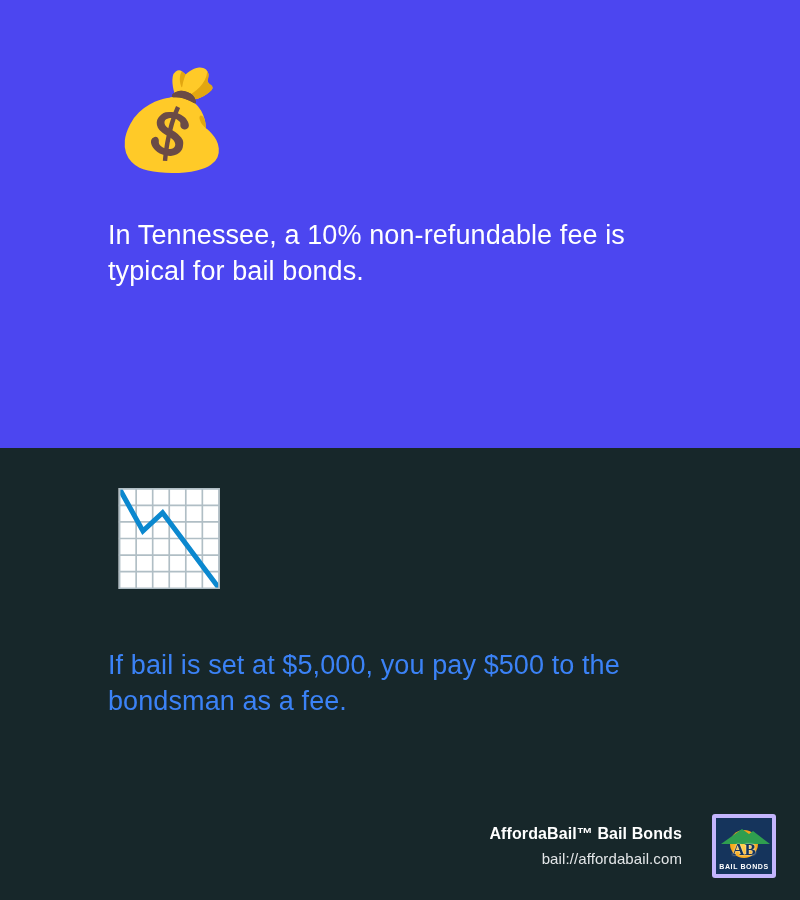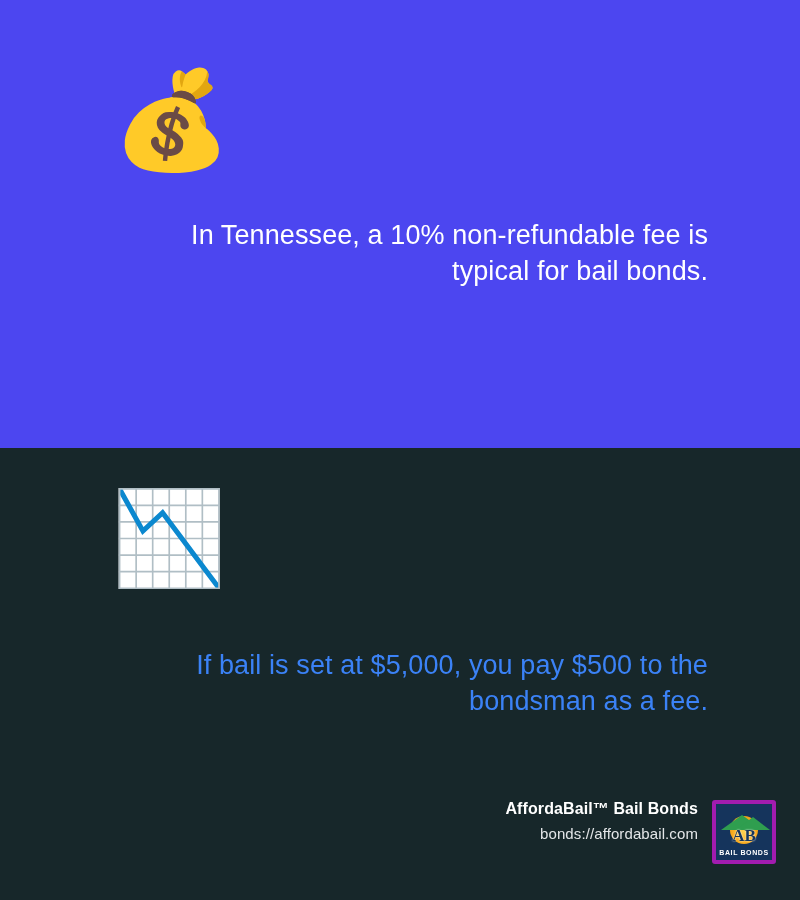--- a/index.html
+++ b/index.html
@@ -50,39 +50,38 @@
     left: 112px;
     top: 492px;
     font-size: 92px;
   }
   .headline {
     position: absolute;
     font-size: 27px;
     line-height: 1.32;
     letter-spacing: 0.1px;
     max-width: 600px;
-    text-align: right;
   }
   .headline-top {
     left: 108px;
     top: 218px;
     color: #ffffff;
   }
   .headline-bottom {
     left: 108px;
     top: 648px;
     color: #3b82f6;
   }
   
   .footer {
     position: absolute;
     right: 24px;
-    bottom: 36px;
+    bottom: 22px;
     display: flex;
-    align-items: flex-start;
+    align-items: center;
     gap: 14px;
   }
   .footer-text {
     text-align: right;
     display: flex;
     flex-direction: column;
     align-items: flex-end;
     gap: 7px;
   }
   .brand-name {
@@ -92,25 +91,26 @@
     letter-spacing: 0.1px;
   }
   .brand-url {
     color: #e3e6e8;
     font-size: 15px;
     letter-spacing: 0.1px;
   }
   .logo {
     width: 64px;
     height: 64px;
-    background: #a21caf;
+    background: #c4b5fd;
     border-radius: 3px;
     position: relative;
     overflow: hidden;
     flex: none;
+    margin-left: 16px;
   }
   .logo-inner {
     position: absolute;
     left: 4px;
     top: 4px;
     width: 56px;
     height: 56px;
     background: #15345c;
     overflow: hidden;
   }
@@ -178,21 +178,21 @@
 
   <div class="panel-top">
     <div class="emoji emoji-money">💰</div>
     <div class="headline headline-top">In Tennessee, a 10% non-refundable fee is typical for bail bonds.</div>
   </div>
 
   <div class="panel-bottom">
     <div class="footer">
       <div class="footer-text">
         <div class="brand-name">AffordaBail™ Bail Bonds</div>
-        <div class="brand-url">bonds://affordabail.com</div>
+        <div class="brand-url">bail://affordabail.com</div>
       </div>
       <div class="logo">
         <div class="logo-inner">
           <div class="logo-sun"></div>
           <div class="logo-roof"></div>
           <div class="logo-roof2"></div>
           <div class="logo-letters">AB</div>
           <div class="logo-band">BAIL BONDS</div>
         </div>
       </div>

